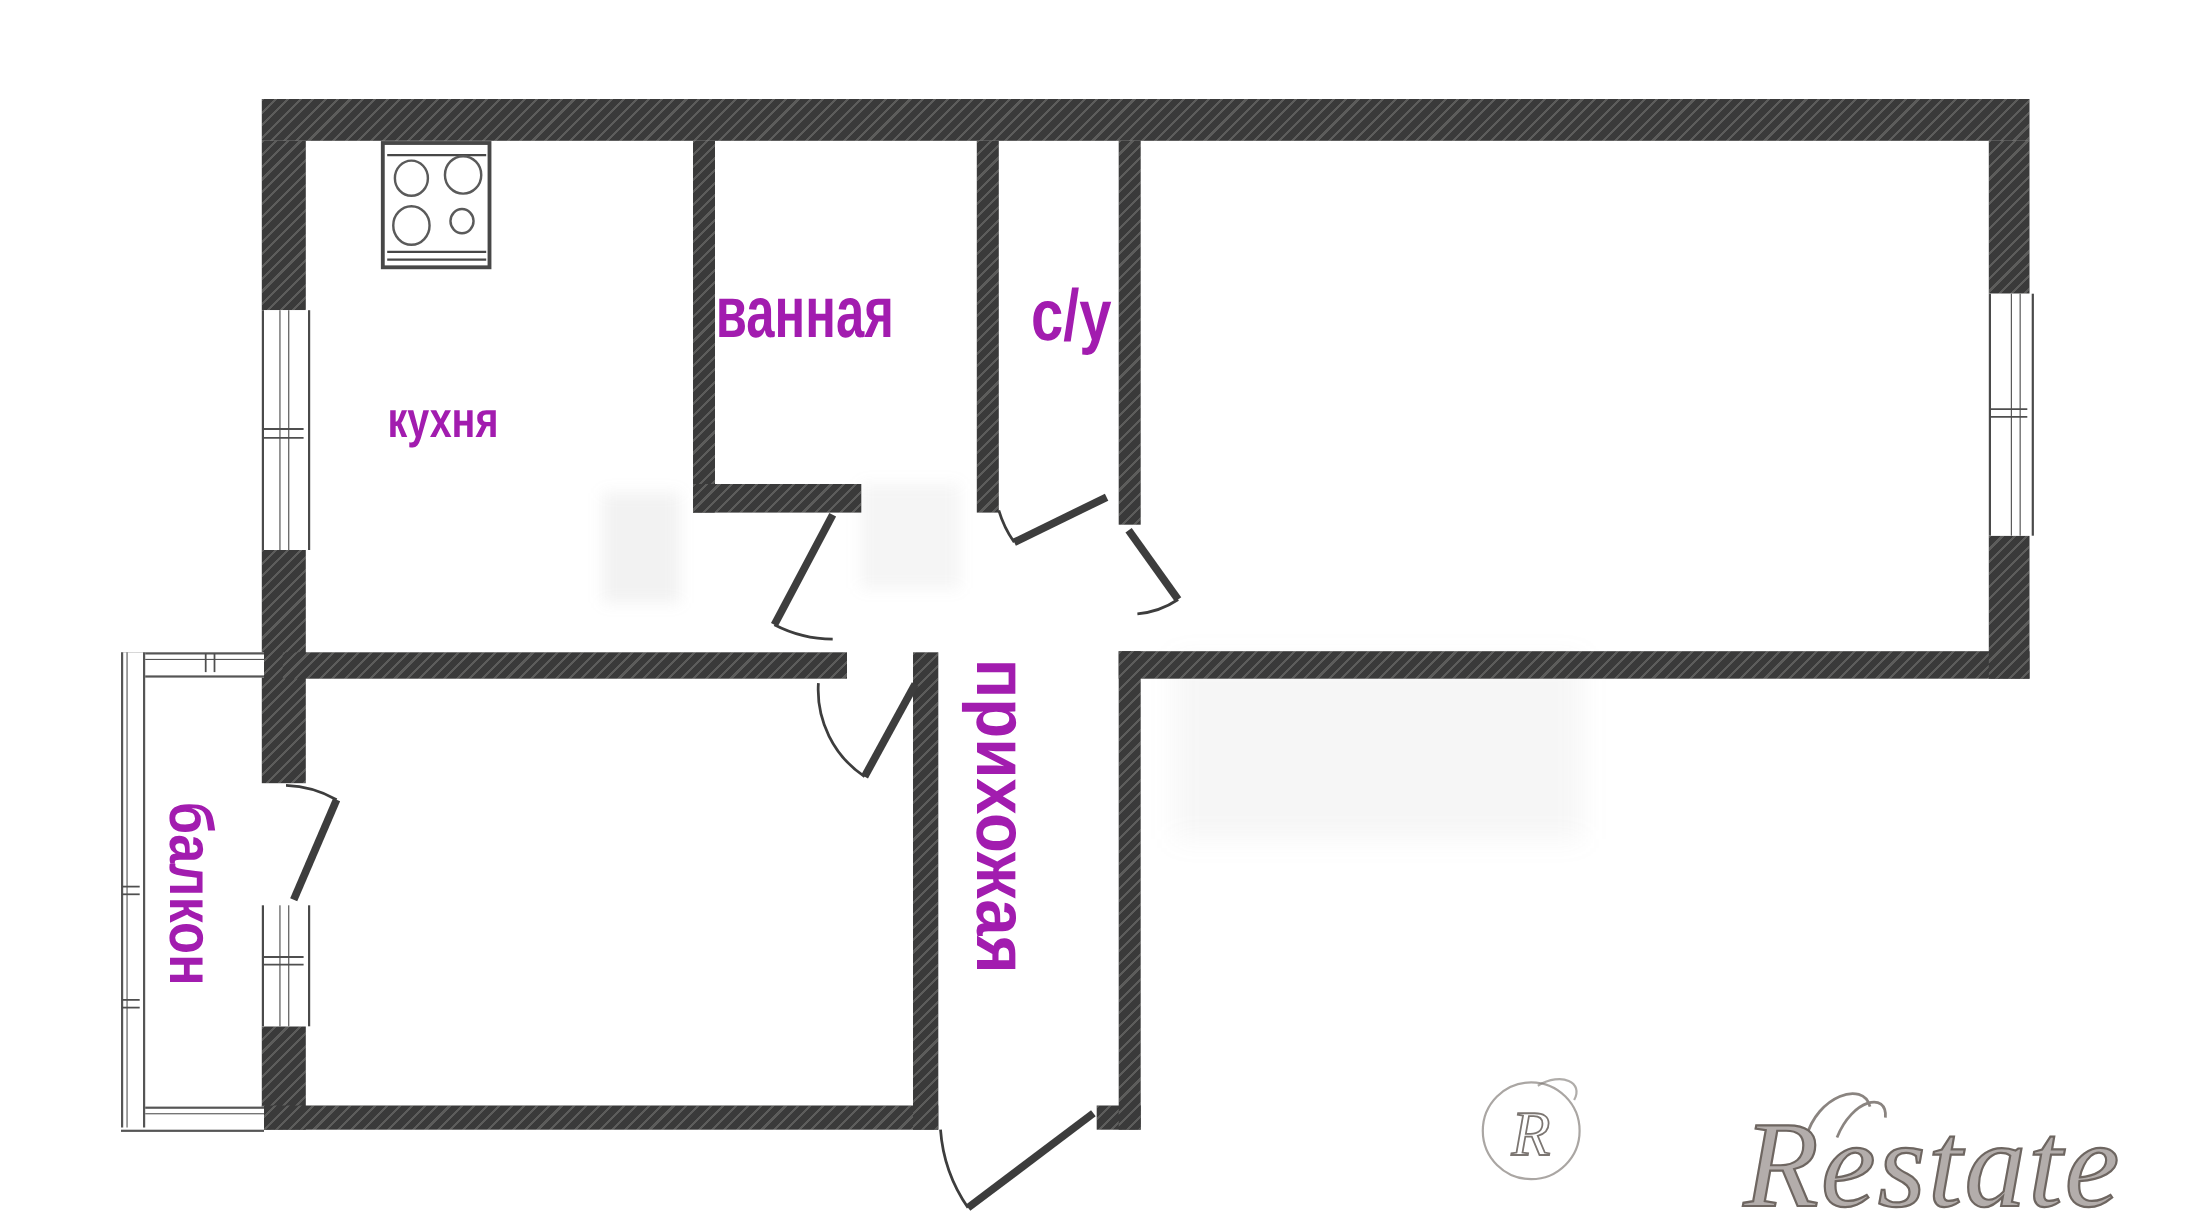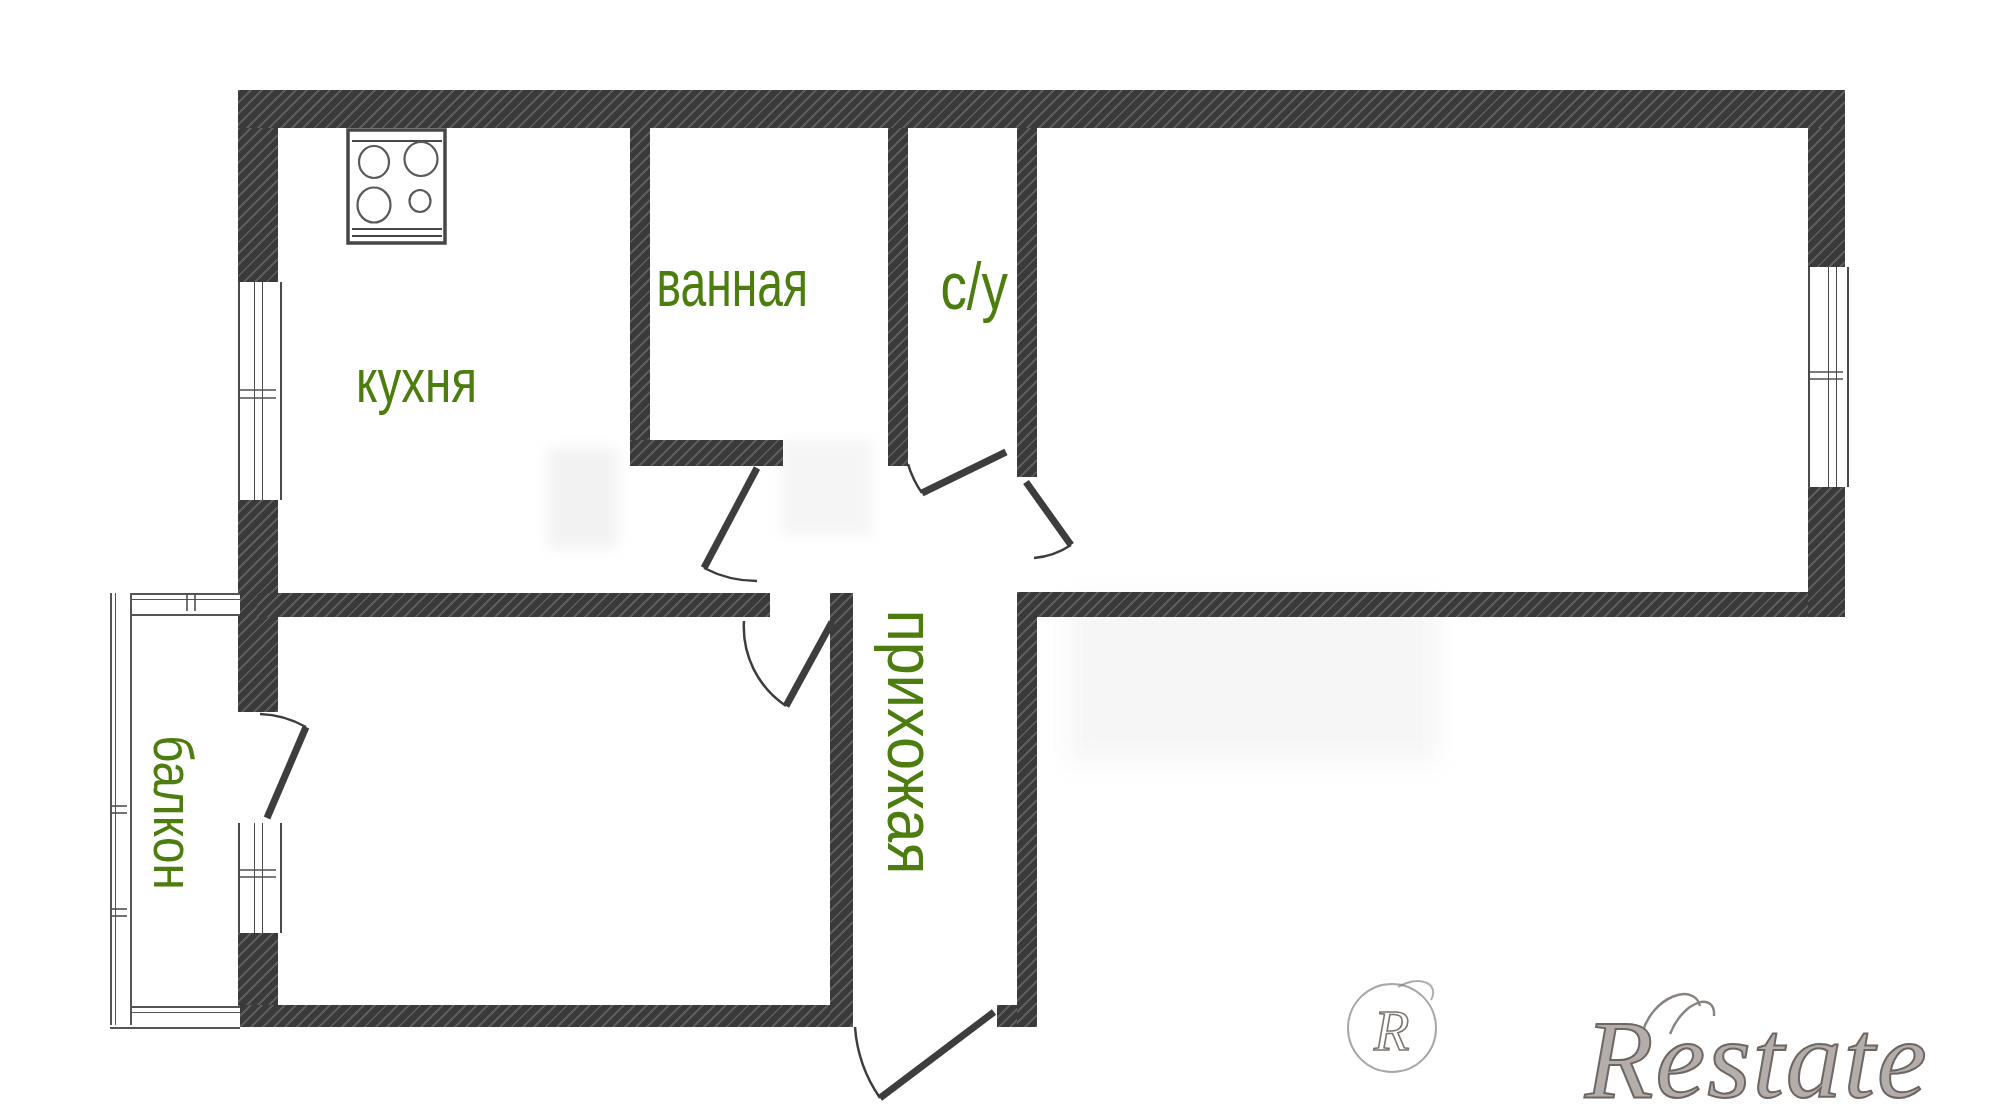--- a/index.html
+++ b/index.html
@@ -15,21 +15,21 @@
   }
   .win{position:absolute;background:#fff;}
   .win.v{border-left:2.5px solid #4a4a4a;border-right:2.5px solid #4a4a4a;}
   .win.v .mull{position:absolute;top:0;bottom:0;width:7px;border-left:1.5px solid #4a4a4a;border-right:1.5px solid #4a4a4a;}
   .rail-h{position:absolute;background:#fff;border-top:2px solid #555;border-bottom:2px solid #555;}
   .rail-h:after{content:'';position:absolute;left:0;right:0;top:4px;border-top:1.5px solid #555;}
   .rail-v{position:absolute;background:#fff;border-left:2px solid #555;border-right:2px solid #555;}
   .rail-v:after{content:'';position:absolute;top:0;bottom:0;left:3px;border-left:1.5px solid #555;}
   .label{
     position:absolute;display:flex;align-items:center;justify-content:center;
-    color:#4d7c0f;white-space:nowrap;
+    color:#a21caf;white-space:nowrap;font-weight:bold;
   }
   .label > span{display:block;white-space:nowrap;}
   .smudge{position:absolute;filter:blur(7px);}
   .wm{
     position:absolute;left:1585px;top:1004px;width:460px;height:130px;
     font-family:"Liberation Serif", serif;font-style:italic;font-weight:normal;
     font-size:112px;letter-spacing:2px;line-height:110px;
     color:rgba(255,255,255,.35);
     -webkit-text-stroke:2px #6e6661;
     text-shadow:0 0 1px #8a827e;
@@ -147,21 +147,21 @@
       <circle cx="1392" cy="1028" r="44" fill="none" stroke="#7c7672" stroke-width="2" opacity="0.65"></circle>
       <path d="M1398,987 C1420,974 1440,984 1431,1000" fill="none" stroke="#7c7672" stroke-width="2" opacity="0.6"></path>
       <text x="1374" y="1050" font-family="Liberation Serif, serif" font-style="italic" font-size="58" fill="rgba(255,255,255,0.5)" stroke="#7c7672" stroke-width="1.6">R</text>
     </g>
     <g stroke="#6e6661" fill="none" stroke-width="2.5" opacity="0.8">
       <path d="M1642,1034 C1652,996 1694,982 1700,1006"></path>
       <path d="M1670,1034 C1684,999 1716,992 1714,1016"></path>
     </g>
   </svg>
 
-  <div class="label" style="left:357px;top:355px;width:120px;height:52px;font-size:61px;text-align:right;">
+  <div class="label" style="left:343px;top:355px;width:120px;height:52px;font-size:46px;text-align:right;">
     <span style="transform:scaleX(.78);">кухня</span>
   </div>
 
   <div class="label" style="left:652px;top:248px;width:160px;height:70px;font-size:66px;">
     <span style="transform:scaleX(.7);">ванная</span>
   </div>
 
   <div class="label" style="left:928px;top:248px;width:92px;height:76px;font-size:66px;justify-content:center;">
     <span style="transform:scaleX(.8);">с/у</span>
   </div>

